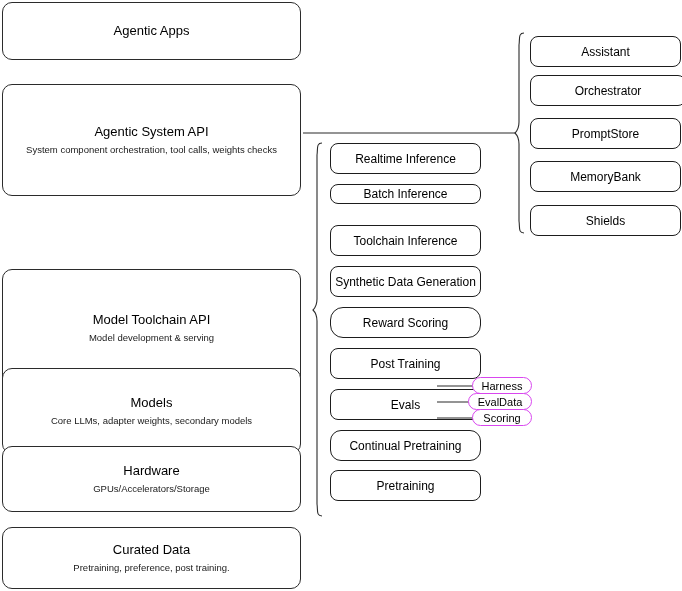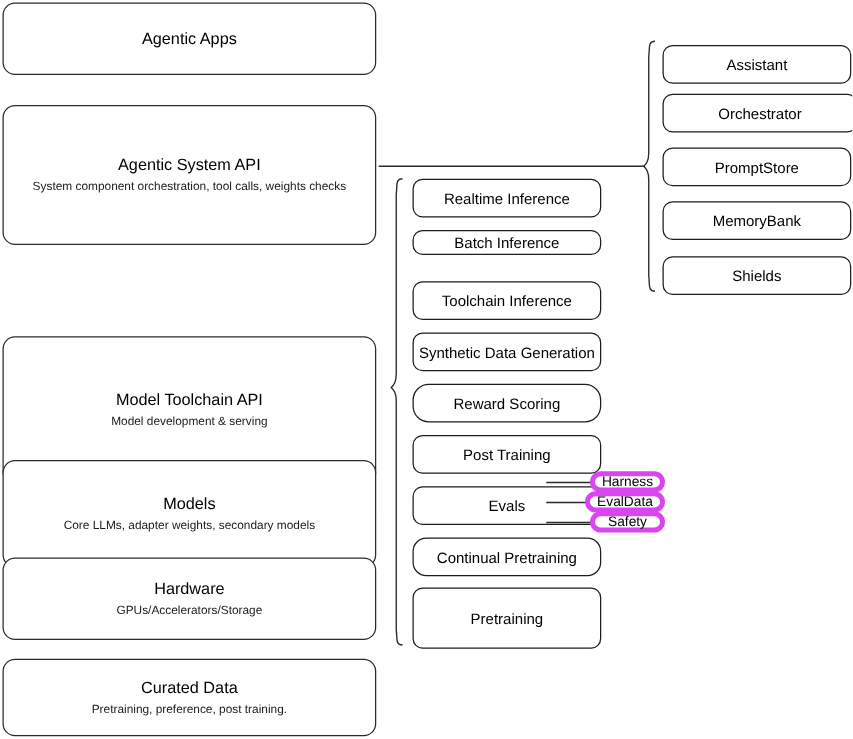--- a/index.html
+++ b/index.html
@@ -61,21 +61,21 @@
     font-size: 12px;
     line-height: 14px;
     color: #000000;
     white-space: nowrap;
   }
 
   
   .tag-pill {
     position: absolute;
     box-sizing: border-box;
-    border: 4px solid #d946ef;
+    border: 1px solid #d946ef;
     border-radius: 999px;
     background: #ffffff;
     display: flex;
     align-items: center;
     justify-content: center;
     font-size: 11px;
     line-height: 12px;
     color: #000000;
     white-space: nowrap;
     z-index: 6;
@@ -166,27 +166,27 @@
   <div class="item-box" style="left:330px; top:266px; width:151px; height:31px;">Synthetic Data Generation</div>
 
   <div class="item-box" style="left:330px; top:307px; width:151px; height:31px;border-radius:13px;">Reward Scoring</div>
 
   <div class="item-box" style="left:330px; top:348px; width:151px; height:31px;">Post Training</div>
 
   <div class="item-box" style="left:330px; top:389px; width:151px; height:31px;">Evals</div>
 
   <div class="item-box" style="left:330px; top:430px; width:151px; height:31px;border-radius:11px;">Continual Pretraining</div>
 
-  <div class="item-box" style="left:330px; top:470px; width:151px; height:49px;">Pretraining</div>
+  <div class="item-box" style="left:330px; top:470px; width:151px; height:31px;">Pretraining</div>
 
   <div class="tag-pill" style="left:472px; top:377px; width:60px; height:17px;">Harness</div>
 
   <div class="tag-pill" style="left:468px; top:393px; width:64px; height:17px;">EvalData</div>
 
-  <div class="tag-pill" style="left:472px; top:409px; width:60px; height:17px;">Safety</div>
+  <div class="tag-pill" style="left:472px; top:409px; width:60px; height:17px;">Scoring</div>
 
   <div class="item-box" style="left:530px; top:36px; width:151px; height:31px;">Assistant</div>
 
   <div class="item-box" style="left:530px; top:75px; width:156px; height:31px;">Orchestrator</div>
 
   <div class="item-box" style="left:530px; top:118px; width:151px; height:31px;">PromptStore</div>
 
   <div class="item-box" style="left:530px; top:161px; width:151px; height:31px;">MemoryBank</div>
 
   <div class="item-box" style="left:530px; top:205px; width:151px; height:31px;">Shields</div>

